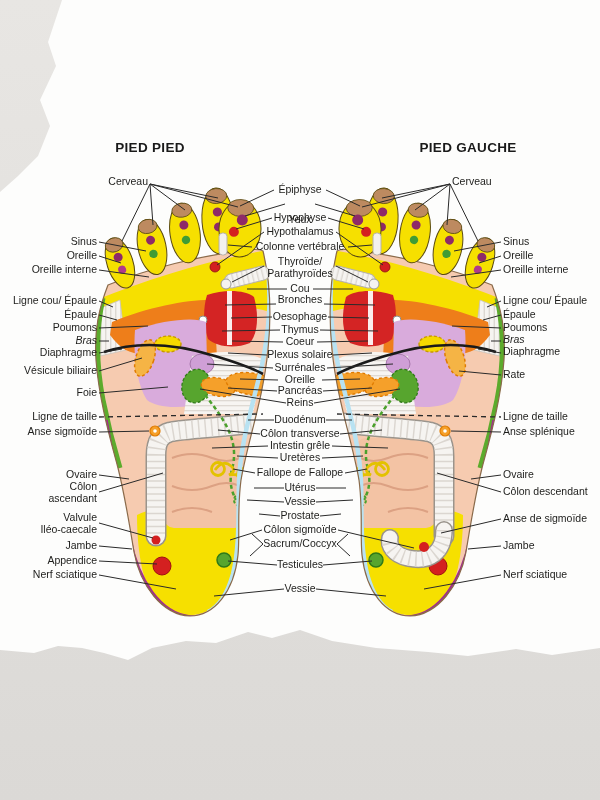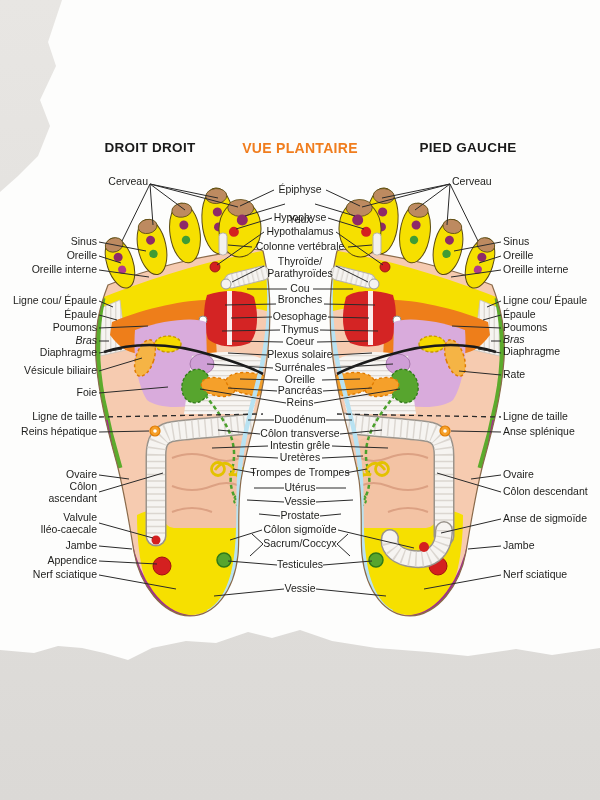--- a/index.html
+++ b/index.html
@@ -181,39 +181,38 @@
       <path d="M99,242 L146,251 M99,256 L121,263 M99,270 L149,277 M99,301 L113,307 M99,315 L117,320 M99,328 L148,326 M99,341 L109,341 M99,353 L122,349 M99,371 L142,358 M99,393 L168,387 M99,432 L149,431 M99,475 L129,479 M99,492 L163,473 M99,523 L153,538 M99,546 L132,549 M99,561 L157,564 M99,575 L176,589"></path>
 
       <path d="M501,242 L454,251 M501,256 L479,263 M501,270 L451,277 M501,301 L487,307 M501,315 L483,320 M501,328 L452,326 M501,341 L491,341 M501,353 L478,349 M501,375 L459,371 M501,432 L451,431 M501,475 L471,479 M501,492 L437,473 M501,519 L441,533 M501,546 L468,549 M501,575 L424,589"></path>
 
       <path d="M274,190 L240,206 M326,190 L360,206 M285,204 L245,216 M315,204 L355,216 M272,218 L236,229 M328,218 L364,229 M264,232 L217,265 M336,232 L383,265 M252,247 L228,245 M348,247 L372,245 M264,266 L232,282 M336,266 L368,282 M287,289 L247,289 M313,289 L353,289 M276,304 L225,305 M324,304 L375,305 M272,317 L231,318 M328,317 L369,318 M280,330 L222,331 M320,330 L378,331 M283,342 L232,341 M317,342 L368,341 M267,355 L228,353 M333,355 L372,353 M273,368 L207,364 M327,368 L393,364 M278,380 L240,379 M322,380 L360,379 M277,391 L228,388 M323,391 L372,388 M286,403 L200,389 M314,403 L400,389 M274,420 L248,420 M326,420 L352,420 M260,434 L218,430 M340,434 L382,430 M268,446 L212,448 M332,446 L388,448 M278,458 L237,456 M322,458 L363,456 M255,473 L233,469 M345,473 L367,469 M284,488 L254,488 M316,488 L346,488 M284,502 L247,500 M316,502 L353,500 M280,516 L259,514 M320,516 L341,514 M262,530 L230,540 M338,530 L414,548 M263,544 L252,534 M263,544 L250,556 M337,544 L348,534 M337,544 L350,556 M277,565 L228,561 M323,565 L372,561 M284,589 L214,596 M316,589 L386,596"></path>
 
       <path d="M99,417 L263,414 M337,414 L501,417" stroke-dasharray="5,4" stroke-width="1.3"></path>
     </g>
   </svg>
 
-  <div class="title" style="left:90px;width:120px;">DROIT DROIT</div>
-  <div class="title orange" style="left:230px;width:140px;">VUE PLANTAIRE</div>
+  <div class="title" style="left:90px;width:120px;">PIED PIED</div>
   <div class="title" style="left:408px;width:120px;">PIED GAUCHE</div>
 
   <div class="lbl" style="right:452px;top:176px;text-align:right;">Cerveau</div>
   <div class="lbl" style="left:452px;top:176px;">Cerveau</div>
 
   <div class="lbl ll" style="top:236px">Sinus</div>
   <div class="lbl ll" style="top:250px">Oreille</div>
   <div class="lbl ll" style="top:264px">Oreille interne</div>
   <div class="lbl ll" style="top:295px">Ligne cou/ Épaule</div>
   <div class="lbl ll" style="top:309px">Épaule</div>
   <div class="lbl ll" style="top:322px">Poumons</div>
   <div class="lbl ll italic" style="top:335px">Bras</div>
   <div class="lbl ll" style="top:347px">Diaphragme</div>
   <div class="lbl ll" style="top:365px">Vésicule biliaire</div>
   <div class="lbl ll" style="top:387px">Foie</div>
   <div class="lbl ll" style="top:411px">Ligne de taille</div>
-  <div class="lbl ll" style="top:426px">Reins hépatique</div>
+  <div class="lbl ll" style="top:426px">Anse sigmoïde</div>
   <div class="lbl ll" style="top:469px">Ovaire</div>
   <div class="lbl ll" style="top:481px">Côlon
 ascendant</div>
   <div class="lbl ll" style="top:512px">Valvule
 Iléo-caecale</div>
   <div class="lbl ll" style="top:540px">Jambe</div>
   <div class="lbl ll" style="top:555px">Appendice</div>
   <div class="lbl ll" style="top:569px">Nerf sciatique</div>
 
   <div class="lbl cl" style="top:184px">Épiphyse</div>
@@ -230,21 +229,21 @@
   <div class="lbl cl" style="top:336px">Coeur</div>
   <div class="lbl cl" style="top:349px">Plexus solaire</div>
   <div class="lbl cl" style="top:362px">Surrénales</div>
   <div class="lbl cl" style="top:374px">Oreille</div>
   <div class="lbl cl" style="top:385px">Pancréas</div>
   <div class="lbl cl" style="top:397px">Reins</div>
   <div class="lbl cl" style="top:414px">Duodénum</div>
   <div class="lbl cl" style="top:428px">Côlon transverse</div>
   <div class="lbl cl" style="top:440px">Intestin grêle</div>
   <div class="lbl cl" style="top:452px">Uretères</div>
-  <div class="lbl cl" style="top:467px">Trompes de Trompes</div>
+  <div class="lbl cl" style="top:467px">Fallope de Fallope</div>
   <div class="lbl cl" style="top:482px">Utérus</div>
   <div class="lbl cl" style="top:496px">Vessie</div>
   <div class="lbl cl" style="top:510px">Prostate</div>
   <div class="lbl cl" style="top:524px">Côlon sigmoïde</div>
   <div class="lbl cl" style="top:538px">Sacrum/Coccyx</div>
   <div class="lbl cl" style="top:559px">Testicules</div>
   <div class="lbl cl" style="top:583px">Vessie</div>
 
   <div class="lbl rl" style="top:236px">Sinus</div>
   <div class="lbl rl" style="top:250px">Oreille</div>

